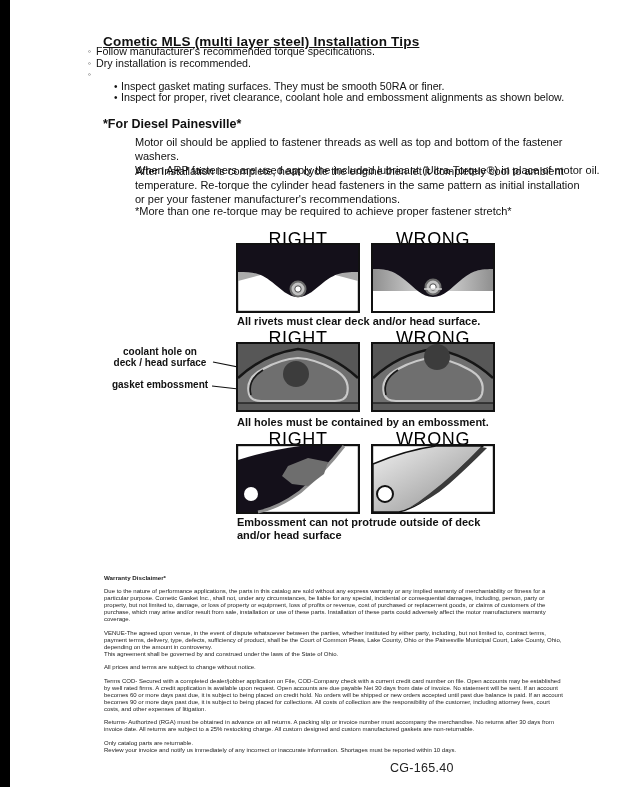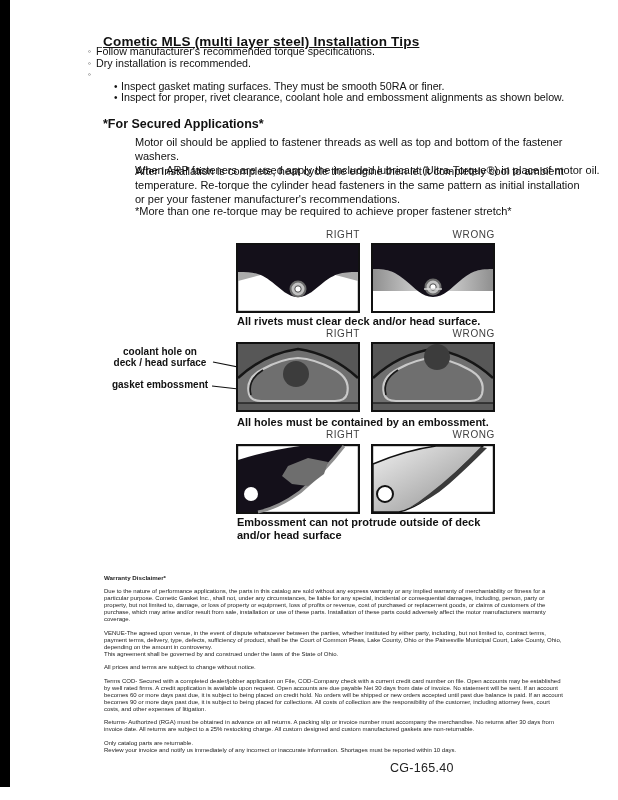--- a/index.html
+++ b/index.html
@@ -19,21 +19,21 @@
   .brow .dot { width:8px; flex:0 0 8px; font-size:8px; line-height:11.6px; }
   .brow.sub { margin-left:26px; }
   .brow.sub .dot { font-size:10px; width:7px; flex:0 0 7px; }
 
   .diesel-h { position:absolute; left:103px; top:117px; font-size:12.5px; font-weight:bold; color:#111; }
   .para { position:absolute; left:103px; width:470px; font-size:11px; line-height:14.2px; white-space:pre-line; color:#111;margin-left:32px; }
   .p1 { top:135px; }
   .p2 { top:164px; }
   .note { top:204px; }
 
-  .dlabel { position:absolute; width:124px; text-align:right; font-size:10px; letter-spacing:0.6px; color:#404040; }
+  .dlabel { position:absolute; width:124px; text-align:center; font-size:18px; letter-spacing:0.6px; color:#000000; }
   .dimg { position:absolute; width:124px; height:70px; }
   .caption { position:absolute; left:237px; font-size:11px; font-weight:bold; white-space:pre-line; line-height:12.5px; color:#111; }
   .colL { left:236px; } .colR { left:371px; }
   .r1lab { top:229px; } .r1img { top:243px; } .r1cap { top:315px; }
   .r2lab { top:328px; } .r2img { top:342px; } .r2cap { top:416px; }
   .r3lab { top:429px; } .r3img { top:444px; } .r3cap { top:516px; }
 
   .side-label {
     position:absolute; left:109px; width:102px; text-align:center;
     font-size:10px; font-weight:bold; line-height:11px; white-space:pre-line; color:#111;
@@ -70,21 +70,21 @@
     <div class="brow sub">
       <span class="dot">•</span>
       <span>Inspect gasket mating surfaces.  They must be smooth 50RA or finer.</span>
     </div>
     <div class="brow sub">
       <span class="dot">•</span>
       <span>Inspect for proper, rivet clearance, coolant hole and embossment alignments as shown below.</span>
     </div>
   </div>
 
-  <div class="diesel-h">*For Secured Applications*</div>
+  <div class="diesel-h">*For Diesel Painesville*</div>
   <div class="para p1">Motor oil should be applied to fastener threads as well as top and bottom of the fastener washers.
 When ARP fasteners are used apply the included lubricant (Ultra-Torque®) in place of motor oil.</div>
   <div class="para p2">After Installation is complete, heat cycle the engine then let it completely cool to ambient
 temperature. Re-torque the cylinder head fasteners in the same pattern as initial installation
 or per your fastener manufacturer's recommendations.</div>
   <div class="para note">*More than one re-torque may be required to achieve proper fastener stretch*</div>
 
   <div class="dlabel colL r1lab">RIGHT</div>
   <div class="dlabel colR r1lab">WRONG</div>
   <svg class="dimg colL r1img" viewBox="0 0 124 70">

